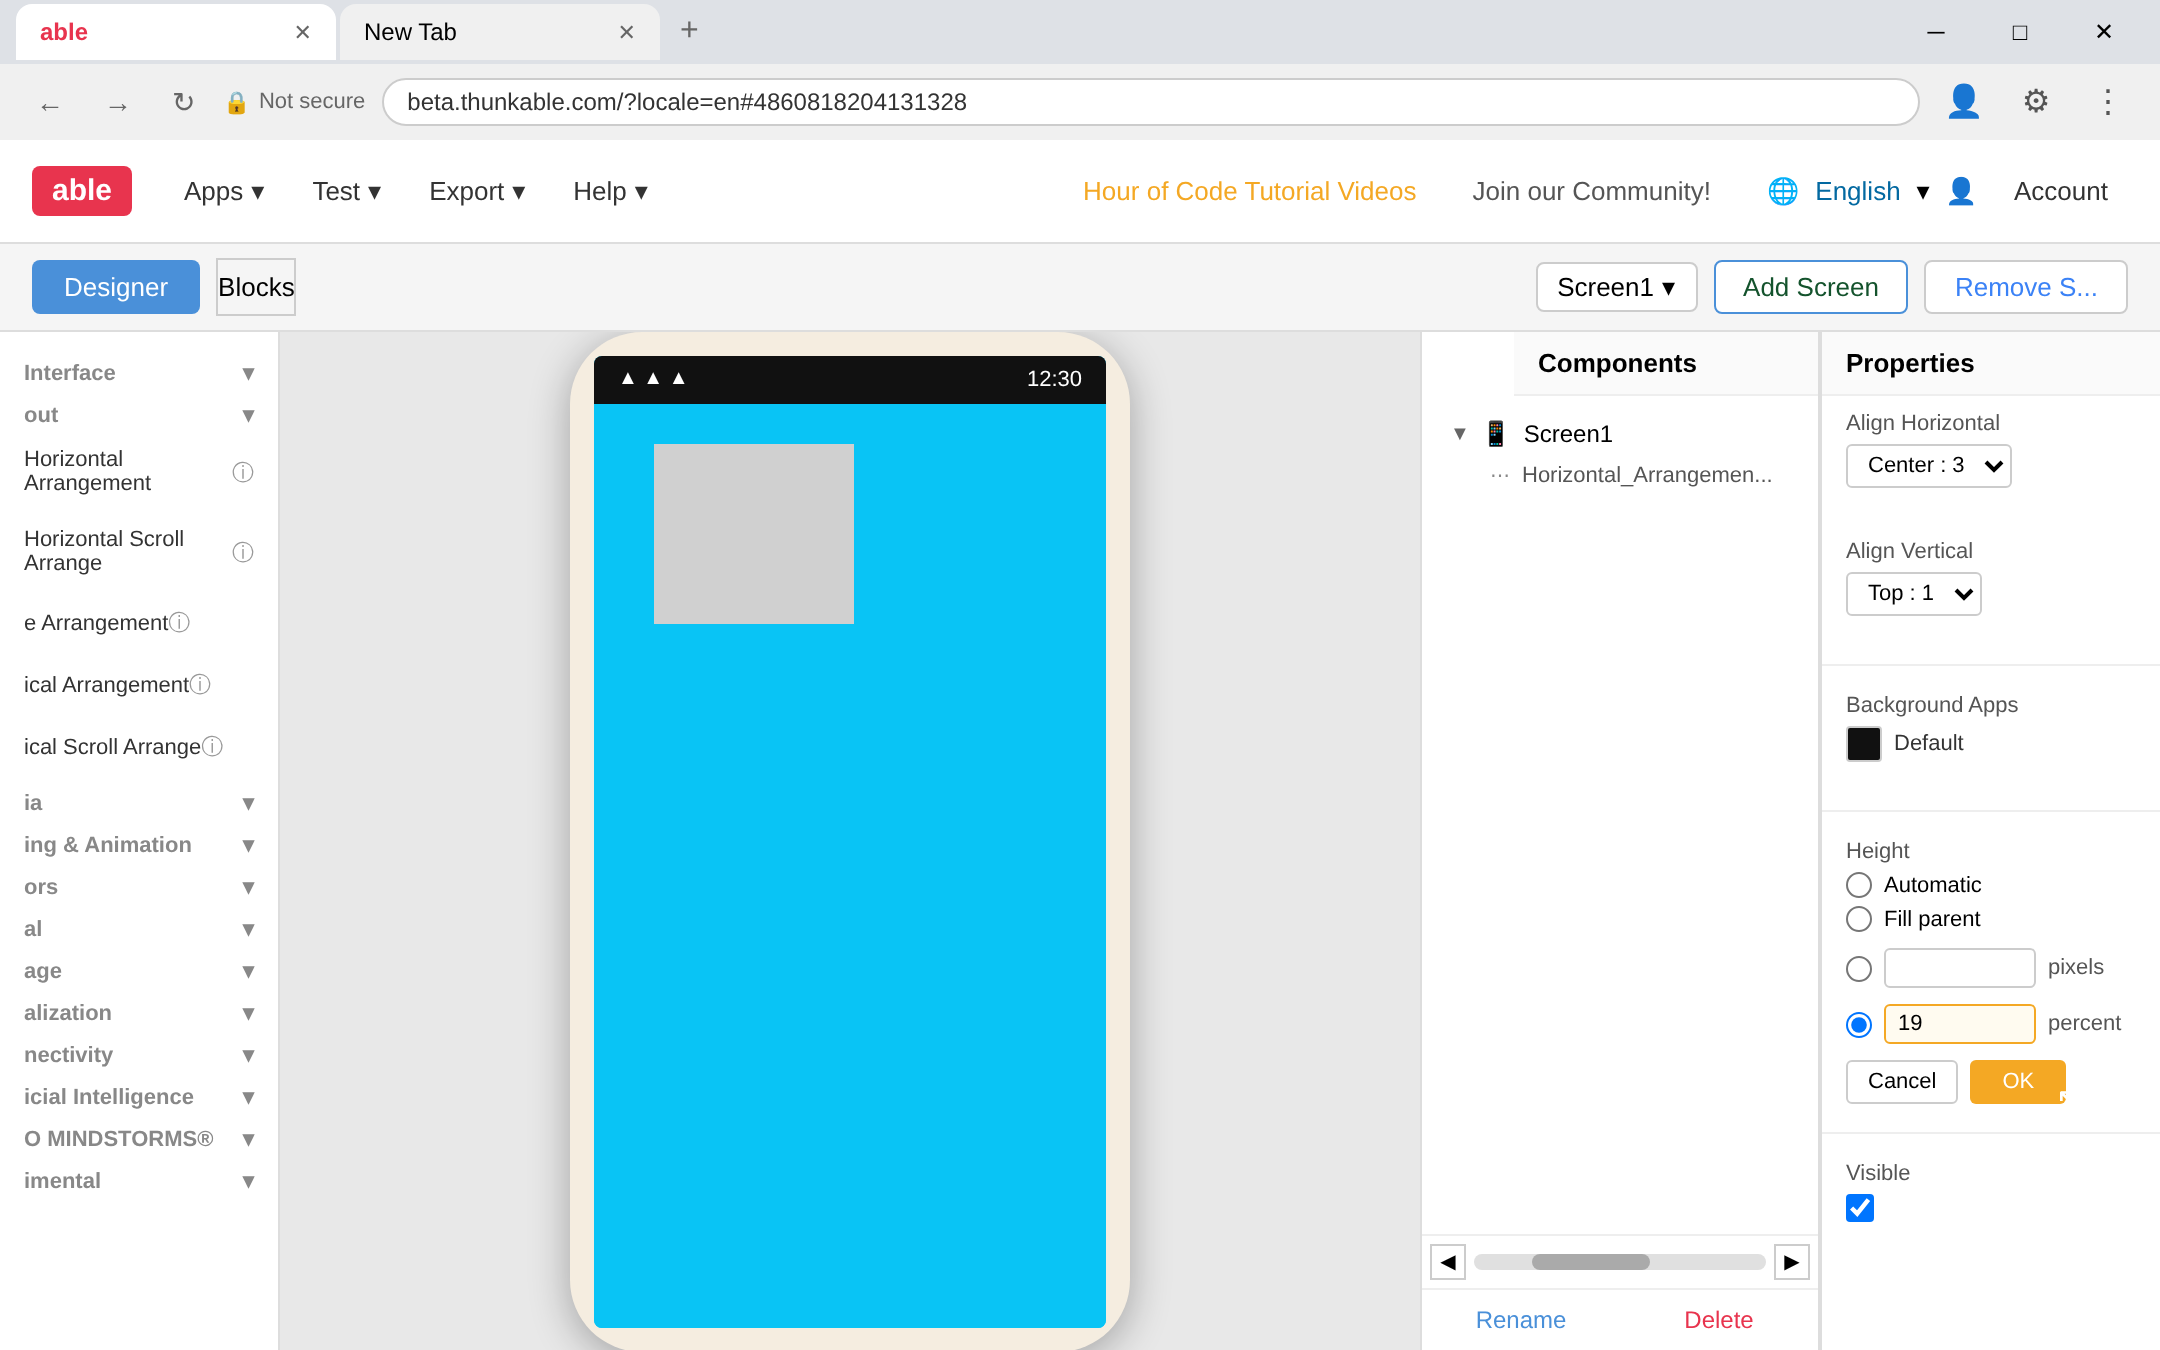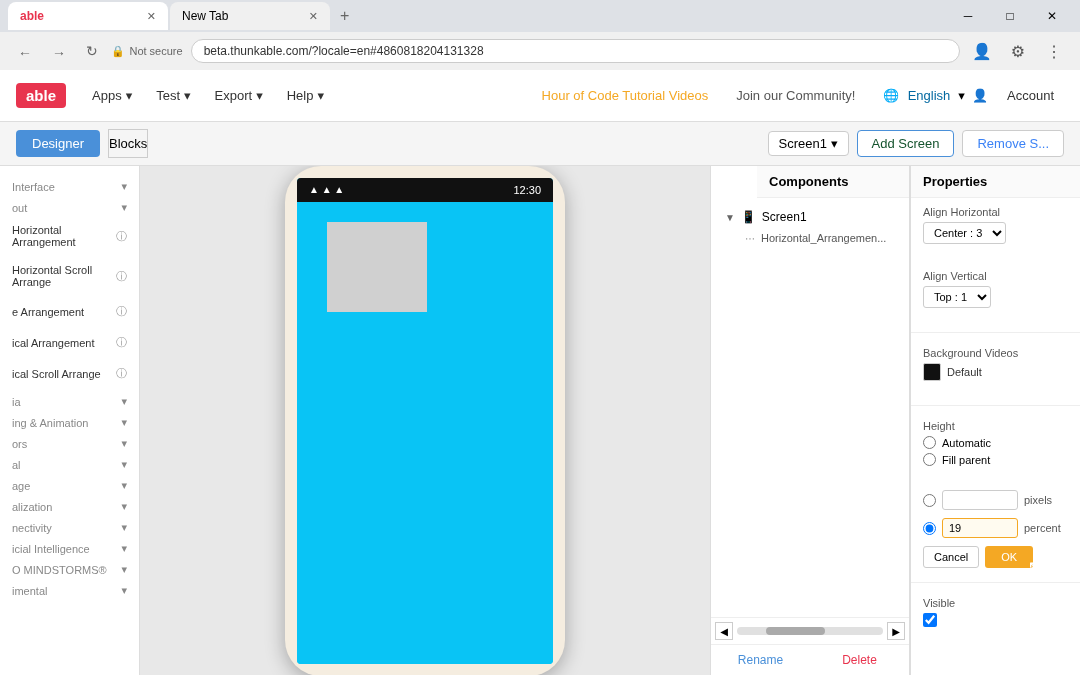--- a/index.html
+++ b/index.html
@@ -42,23 +42,23 @@
     .toolbar-spacer { flex: 1; }
     .screen-select { display: flex; align-items: center; gap: 4px; background: #fff; border: 1px solid #ccc; border-radius: 4px; padding: 4px 10px; font-size: 13px; cursor: pointer; }
     .add-screen-btn { background: #fff; border: 1px solid #4a90d9; color: #14532d; padding: 5px 14px; border-radius: 4px; cursor: pointer; font-size: 13px; }
     .remove-btn { background: #fff; border: 1px solid #ccc; color: #3b82f6; padding: 5px 14px; border-radius: 4px; cursor: pointer; font-size: 13px; }
 
     
     .main-content { display: flex; flex: 1; overflow: hidden; }
 
     
     .sidebar { width: 140px; background: #fff; border-right: 1px solid #ddd; overflow-y: auto; padding: 8px 0; }
-    .sidebar-item { padding: 8px 12px; cursor: pointer; color: #333; font-size: 12px; display: flex; align-items: center; justify-content: space-between; gap: 12px; }
+    .sidebar-item { padding: 8px 12px; cursor: pointer; color: #333; font-size: 12px; display: flex; align-items: center; justify-content: flex-start; }
     .sidebar-item .info-icon { color: #999; font-size: 11px; }
-    .sidebar-section { padding: 6px 12px 2px; font-size: 11px; color: #888; font-weight: normal; display: flex; align-items: center; justify-content: space-between; cursor: pointer; }
+    .sidebar-section { padding: 6px 12px 2px; font-size: 11px; color: #888; font-weight: bold; display: flex; align-items: center; justify-content: space-between; cursor: pointer; }
 
     
     .canvas-area { flex: 1; background: #e8e8e8; display: flex; align-items: center; justify-content: center; overflow: hidden; }
     .phone-frame { width: 280px; height: 510px; background: #f5ede0; border-radius: 36px; padding: 12px; box-shadow: 0 4px 20px rgba(0,0,0,0.3); position: relative; }
     .phone-screen { width: 100%; height: 100%; border-radius: 4px; overflow: hidden; position: relative; background: #09c4f5; }
     .phone-status-bar { background: #111; color: white; height: 24px; display: flex; align-items: center; justify-content: space-between; padding: 0 12px; font-size: 11px; }
     .white-box { width: 100px; height: 90px; background: #d0d0d0; position: absolute; top: 20px; left: 30px; }
     .phone-speaker { position: absolute; top: 14px; left: 50%; transform: translateX(-50%); width: 40px; height: 6px; background: #e0d5c5; border-radius: 3px; }
 
     
@@ -73,21 +73,21 @@
     
     .properties-panel { width: 170px; background: #fff; border-left: 1px solid #ddd; overflow-y: auto; }
     .prop-header { padding: 8px 12px; font-weight: bold; font-size: 13px; border-bottom: 1px solid #eee; background: #fafafa; }
     .prop-section { padding: 8px 12px; }
     .prop-label { font-size: 11px; color: #555; margin-bottom: 4px; font-weight: 500; }
     .prop-control { display: flex; align-items: center; gap: 6px; margin-bottom: 10px; }
     .prop-select { border: 1px solid #ccc; border-radius: 3px; padding: 3px 6px; font-size: 11px; background: #fff; cursor: pointer; }
     .prop-color-box { width: 18px; height: 18px; background: #111; border: 1px solid #ccc; border-radius: 2px; }
     .prop-color-label { font-size: 11px; color: #333; }
     .prop-divider { border: none; border-top: 1px solid #eee; margin: 6px 0; }
-    .prop-radio-group { display: flex; flex-direction: column; gap: 4px; margin-bottom: 24px; }
+    .prop-radio-group { display: flex; flex-direction: column; gap: 4px; margin-bottom: 8px; }
     .prop-radio { display: flex; align-items: center; gap: 6px; font-size: 11px; cursor: pointer; }
     .prop-input-row { display: flex; align-items: center; gap: 6px; margin-bottom: 8px; }
     .prop-input { width: 76px; border: 1px solid #ccc; border-radius: 3px; padding: 3px 6px; font-size: 11px; }
     .prop-input.active-input { border-color: #f4a824; background: #fffbf0; }
     .prop-unit { font-size: 11px; color: #555; }
     .prop-actions { display: flex; gap: 6px; margin-top: 4px; }
     .prop-btn-cancel { background: #fff; border: 1px solid #ccc; padding: 4px 10px; border-radius: 3px; font-size: 11px; cursor: pointer; }
     .prop-btn-ok { background: #f4a824; border: none; padding: 4px 16px; border-radius: 3px; font-size: 11px; cursor: pointer; color: white; }
     .prop-checkbox { width: 14px; height: 14px; cursor: pointer; }
   </style>
@@ -303,21 +303,21 @@
       <div class="prop-section">
         <div class="prop-label">Align Vertical</div>
         <div class="prop-control">
           <select class="prop-select">
             <option>Top : 1</option>
           </select>
         </div>
       </div>
       <hr class="prop-divider">
       <div class="prop-section">
-        <div class="prop-label">Background Videos</div>
+        <div class="prop-label">Background Apps</div>
         <div class="prop-control">
           <div class="prop-color-box"></div>
           <span class="prop-color-label">Default</span>
         </div>
       </div>
       <hr class="prop-divider">
       <div class="prop-section">
         <div class="prop-label">Height</div>
         <div class="prop-radio-group">
           <label class="prop-radio">

